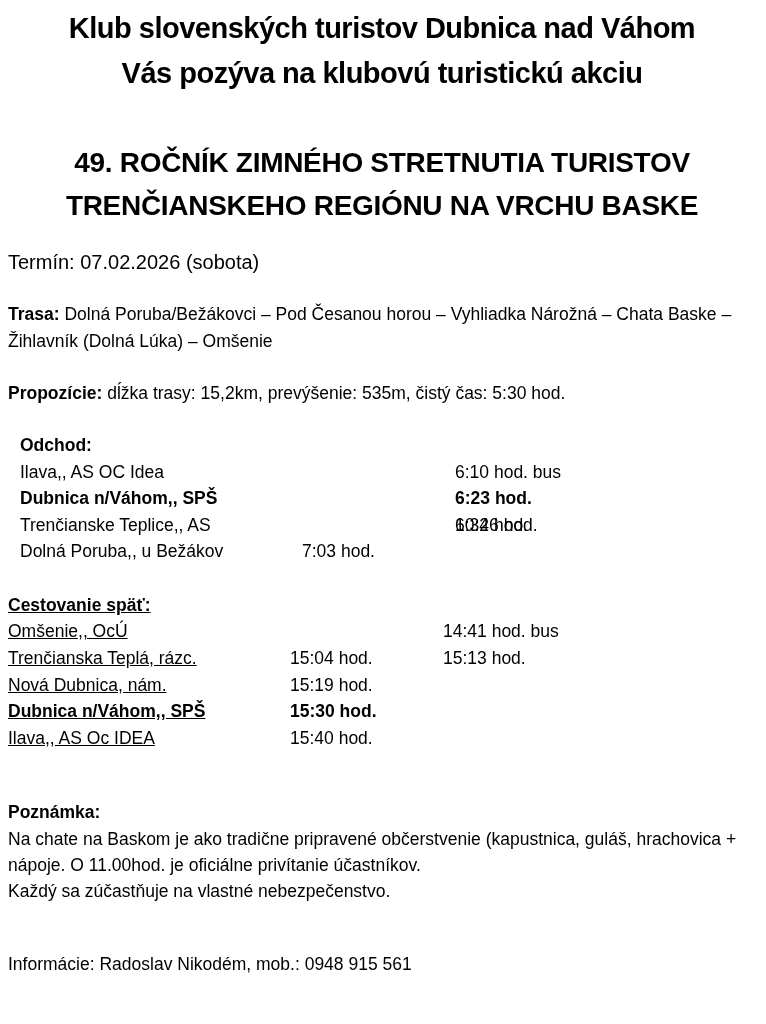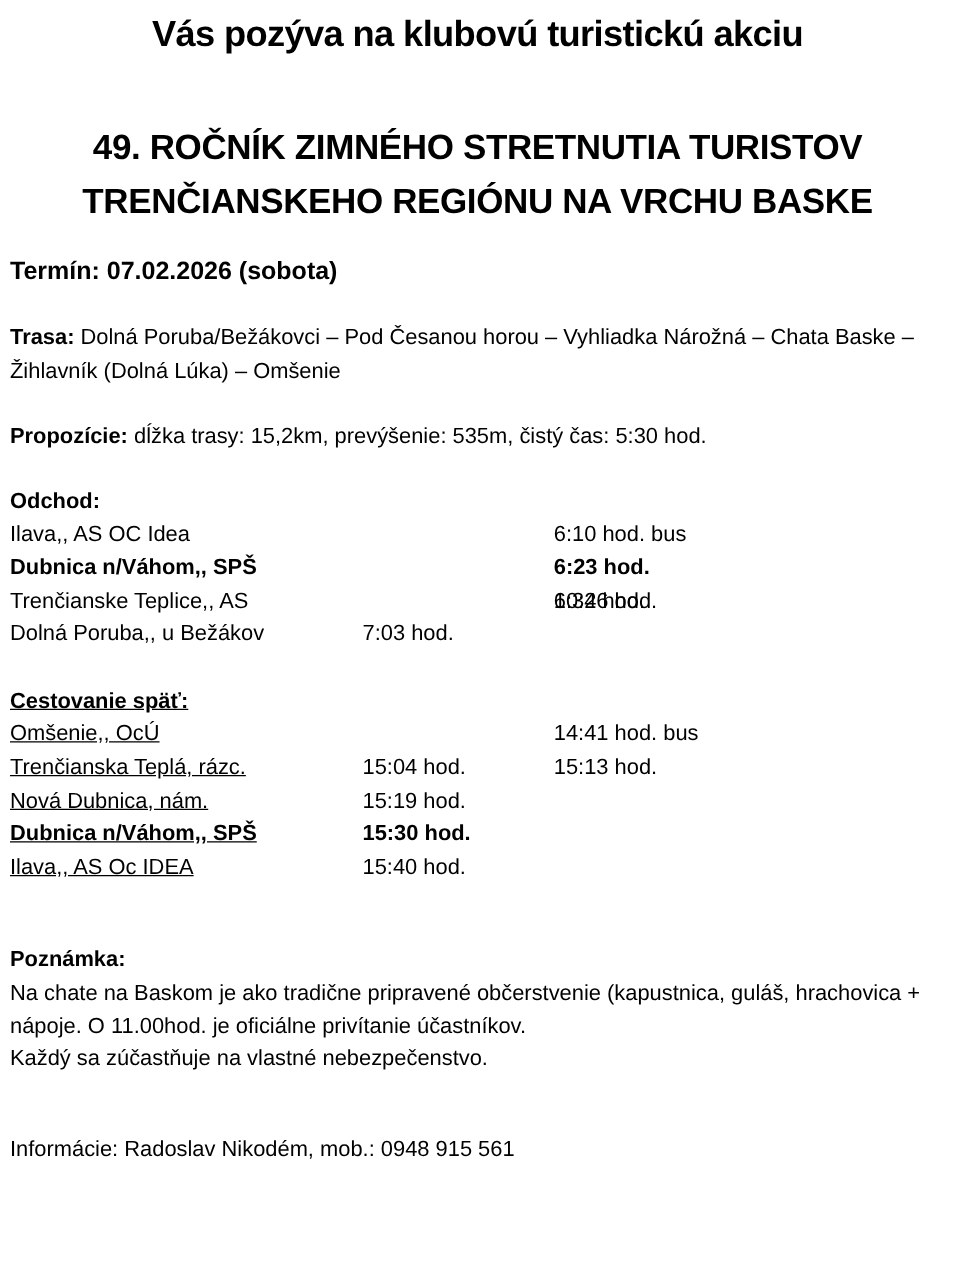--- a/index.html
+++ b/index.html
@@ -23,48 +23,49 @@
     margin-top: 45px;
     text-align: center;
     font-weight: bold;
     font-size: 28px;
     line-height: 43px;
     letter-spacing: -0.3px;
   }
   .termin {
     margin: 22px 0 0 0;
     font-size: 20px;
-    font-weight: bold;
+    font-weight: normal;
     line-height: 27px;
   }
   p { margin: 0; }
   .para {
     font-size: 17.5px;
     line-height: 27px;
     max-width: 730px;
   }
   .trasa { margin-top: 25px; }
   .propozicie { margin-top: 25px; line-height: 26px; }
   .bold { font-weight: bold; }
   .schedule { font-size: 17.5px; }
-  .odchod { margin-top: 26px; }
+  .odchod { margin-top: 26px; margin-left: 12px; }
   .cestovanie { margin-top: 27px; text-decoration: underline; }
   .sec-heading { font-weight: bold; line-height: 26.5px; font-size: 17.5px; }
   .srow { position: relative; line-height: 26.6px; }
   .srow .t1 { position: absolute; left: 282px; top: 0; }
   .srow .t2 { position: absolute; left: 435px; top: 0; }
   .poznamka { margin-top: 48px; }
   .poznamka .para { line-height: 26px; }
   .kazdy { }
   .informacie { margin-top: 47px; line-height: 26px; }
 </style>
 </head>
 <body>
 
 <div class="header">
+  <div>Klub slovenských turistov Dubnica nad Váhom</div>
   <div>Vás pozýva na klubovú turistickú akciu</div>
 </div>
 
 <div class="title">
   <div>49. ROČNÍK ZIMNÉHO STRETNUTIA TURISTOV</div>
   <div>TRENČIANSKEHO REGIÓNU NA VRCHU BASKE</div>
 </div>
 
 <p class="termin"><span>Termín:</span> <span>07.02.2026 (sobota)</span></p>
 

